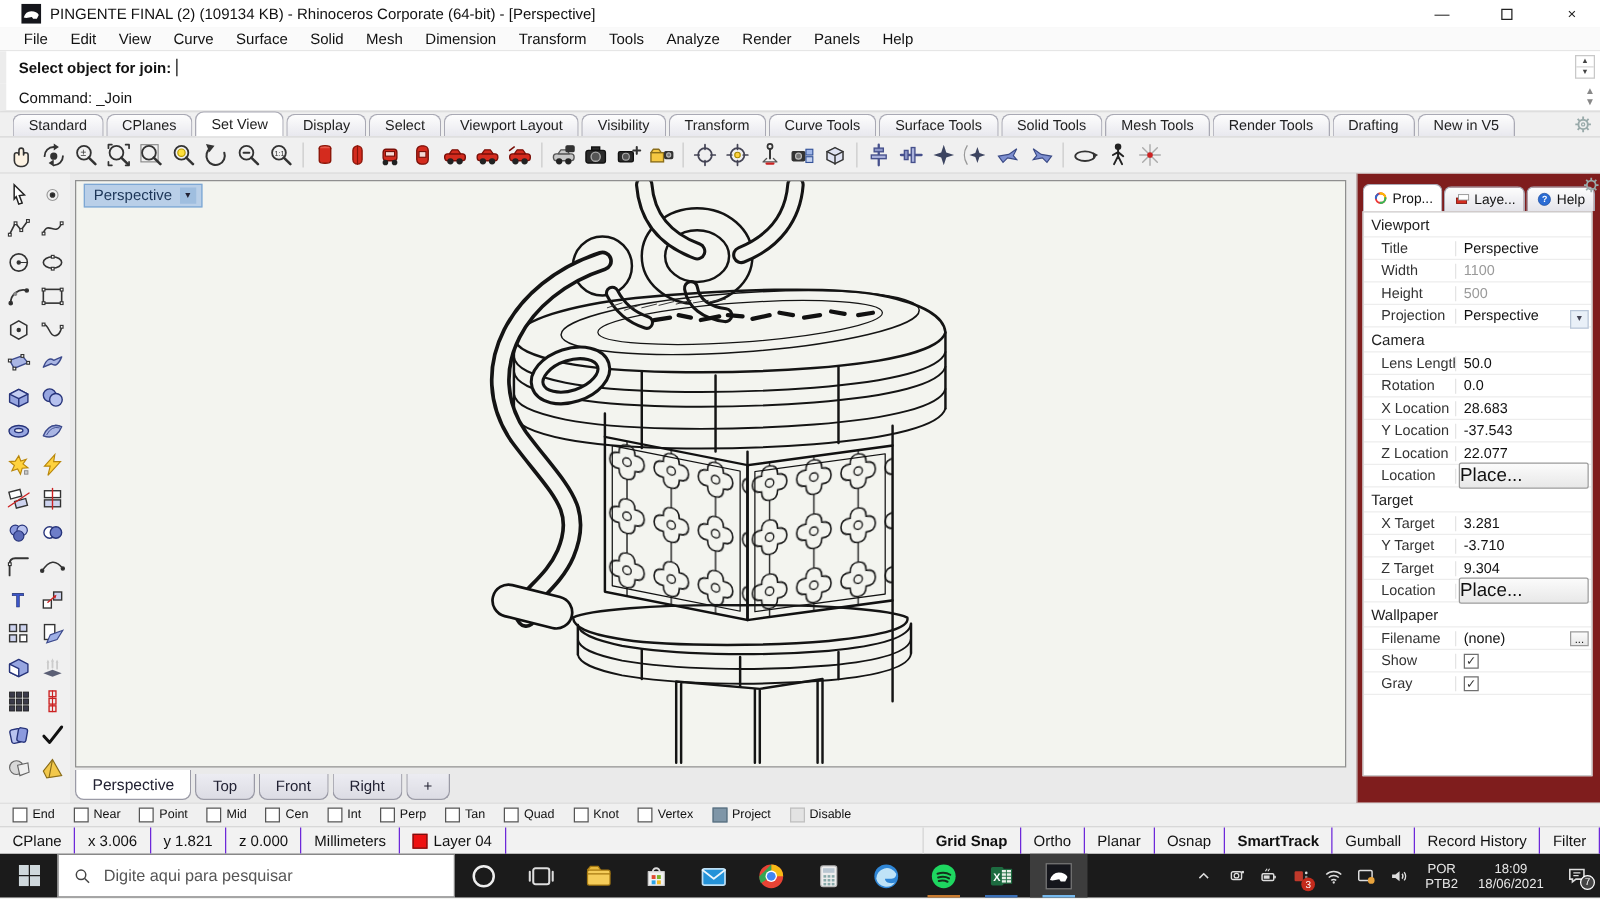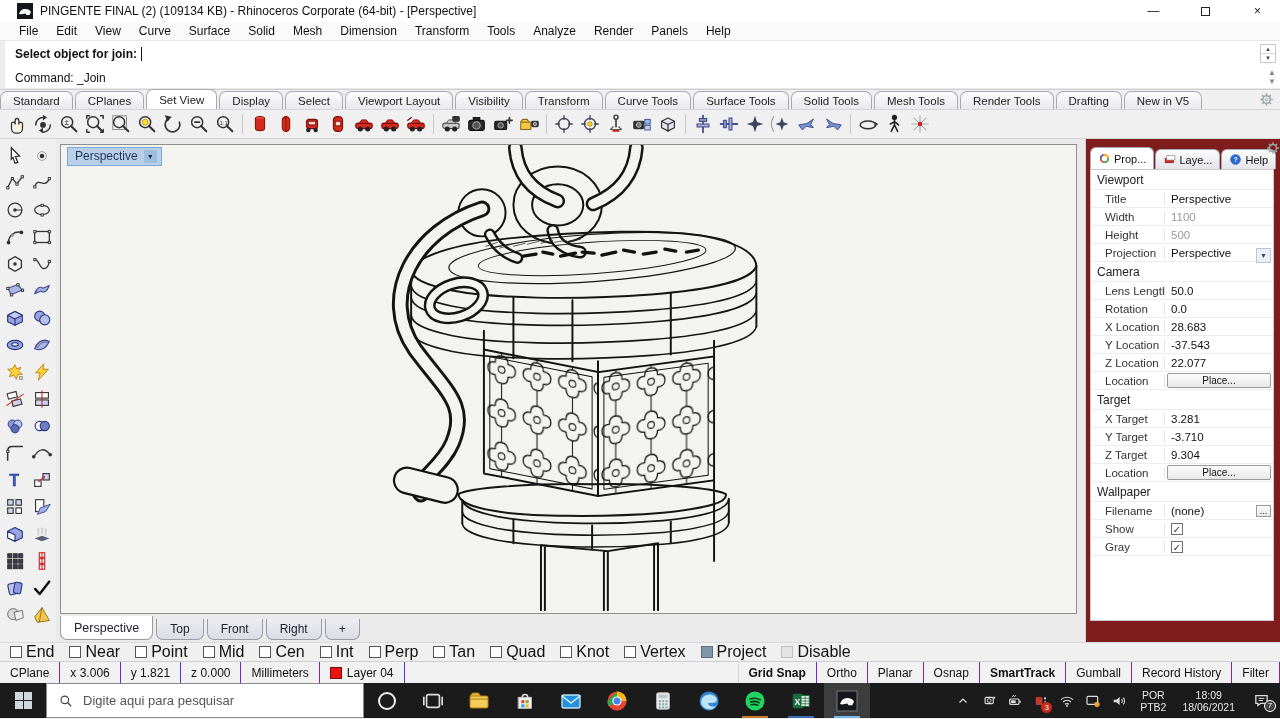--- a/index.html
+++ b/index.html
@@ -18,21 +18,21 @@
   .cmd{background:#fff;border-bottom:1px solid #d0d0d0}
   .cmd-row{position:relative;display:flex;align-items:center;padding-left:10px;border-left:5px solid #ececec}
   .cmd-row.hist{height:22px;border-bottom:1px solid #e8e8e8}
   .cmd-row.prompt{height:26px;font-weight:bold}
   .caret{display:inline-block;width:1px;height:14px;background:#111;margin-left:4px}
   .cmd-scroll{position:absolute;right:4px;top:1px;display:flex;flex-direction:column;line-height:9px;font-size:8px;color:#888}
   .spinner{position:absolute;right:4px;top:3px;width:16px;height:19px;border:1px solid #c8c8c8;display:flex;flex-direction:column}
   .spinner div{flex:1;display:flex;align-items:center;justify-content:center;font-size:6px;color:#444;border-bottom:1px solid #d8d8d8}
   .spinner div:last-child{border-bottom:none}
   
-  .tabbar{height:20px;background:#f0f0f0;display:flex;align-items:flex-end;position:relative;border-bottom:1px solid #d6d6d6}
+  .tabbar{height:20px;background:#f0f0f0;display:flex;align-items:flex-end;padding-left:10px;position:relative;border-bottom:1px solid #d6d6d6}
   .rtab{height:18px;display:flex;align-items:center;padding:0 12px;margin-right:2px;border:1px solid #a9a9b4;border-bottom:none;border-radius:7px 7px 0 0;background:linear-gradient(#fdfdfd,#e8e8ee);font-size:11.5px;color:#222;white-space:nowrap}
   .rtab.active{background:#fff;height:20px;position:relative;z-index:2}
   .gearbox{position:absolute;right:6px;top:2px}
   
   .toolbar{height:29px;background:#f0f0f0;display:flex;align-items:center;padding-left:4px;border-bottom:1px solid #d6d6d6}
   .tbtn{width:26px;height:26px;display:flex;align-items:center;justify-content:center;border-radius:3px}
   .tsep{width:1px;height:20px;background:#c9c9c9;margin:0 4px}
   
   .main{height:503px;display:flex;background:#eaeaea}
   .ltb{width:56px;background:#f0f0f0;display:grid;grid-template-columns:26px 26px;gap:1px;justify-content:center;align-content:start;padding-top:4px}
@@ -49,27 +49,27 @@
   .ptabs{display:flex;align-items:flex-end;height:22px;position:relative}
   .ptab{height:20px;display:flex;align-items:center;gap:3px;padding:0 7px;border:1px solid #a9a9b4;border-bottom:none;border-radius:6px 6px 0 0;background:linear-gradient(#fdfdfd,#e4e4ea);font-size:11px;margin-right:1px;white-space:nowrap}
   .ptab.active{background:#fff;height:22px;z-index:2}
   .pgear{position:absolute;right:0;top:2px}
   .pbody{background:#fff;border:1px solid #c9c9c9;height:452px;overflow:hidden}
   .psec{padding:3px 0 2px 6px;font-size:12px;color:#222;border-bottom:1px solid #ededed}
   .prow{display:flex;height:18px;align-items:center;border-bottom:1px solid #ededed;font-size:11.5px}
   .plabel{width:74px;padding-left:14px;color:#333;border-right:1px solid #e4e4e4;white-space:nowrap;overflow:hidden}
   .pval{flex:1;padding-left:6px;color:#111;white-space:nowrap;position:relative;display:flex;align-items:center}
   .pval.gray{color:#9a9a9a}
-  .pbtn{flex:1;margin:1px 2px;border:1px solid #9a9a9a;background:linear-gradient(#fbfbfb,#e8e8e8);text-align:center;font-size:10px;padding:1px 0;border-radius:2px}
+  .pbtn{flex:1;margin:1px 2px;border:1px solid #9a9a9a;background:linear-gradient(#fbfbfb,#e8e8e8);font-size:15px;padding:1px 0;border-radius:2px}
   .dots{width:15px;border:1px solid #9a9a9a;background:linear-gradient(#fbfbfb,#e8e8e8);text-align:center;font-size:9px;margin-right:2px}
   .ddchev{position:absolute;right:2px;top:1px;width:15px;height:15px;border:1px solid #b9c6d8;background:#e9f0f8;color:#445;font-size:7px;display:flex;align-items:center;justify-content:center}
   .cb{width:12px;height:12px;border:1px solid #707070;background:#fff;font-size:10px;line-height:11px;text-align:center;color:#333}
   
   .osnap{height:20px;background:#f0f0f0;display:flex;align-items:center;padding-left:10px;gap:15px;border-top:1px solid #dadada;border-bottom:1px solid #cfcfcf}
-  .oitem{display:flex;align-items:center;gap:4px;font-size:16px;color:#111}
+  .oitem{display:flex;gap:4px;font-size:10px;color:#111}
   .obox{width:12px;height:12px;border:1px solid #555;background:#fff}
   .obox.filled{background:#7f96a8;border-color:#5a7080}
   .obox.dim{background:#e3e3e3;border-color:#bfbfbf}
   
   .status{height:21px;background:#f2f2f2;display:flex;align-items:stretch;font-size:12px}
   .sseg{display:flex;align-items:center;justify-content:center;padding:0 10px;border-right:1px solid #6d28d9;white-space:nowrap;gap:5px}
   .sseg.bold{font-weight:bold}
   .sw{width:12px;height:12px;border:1px solid #7a1010}
   .sspacer{flex:1;border-right:1px solid #d4d4d4}
   

